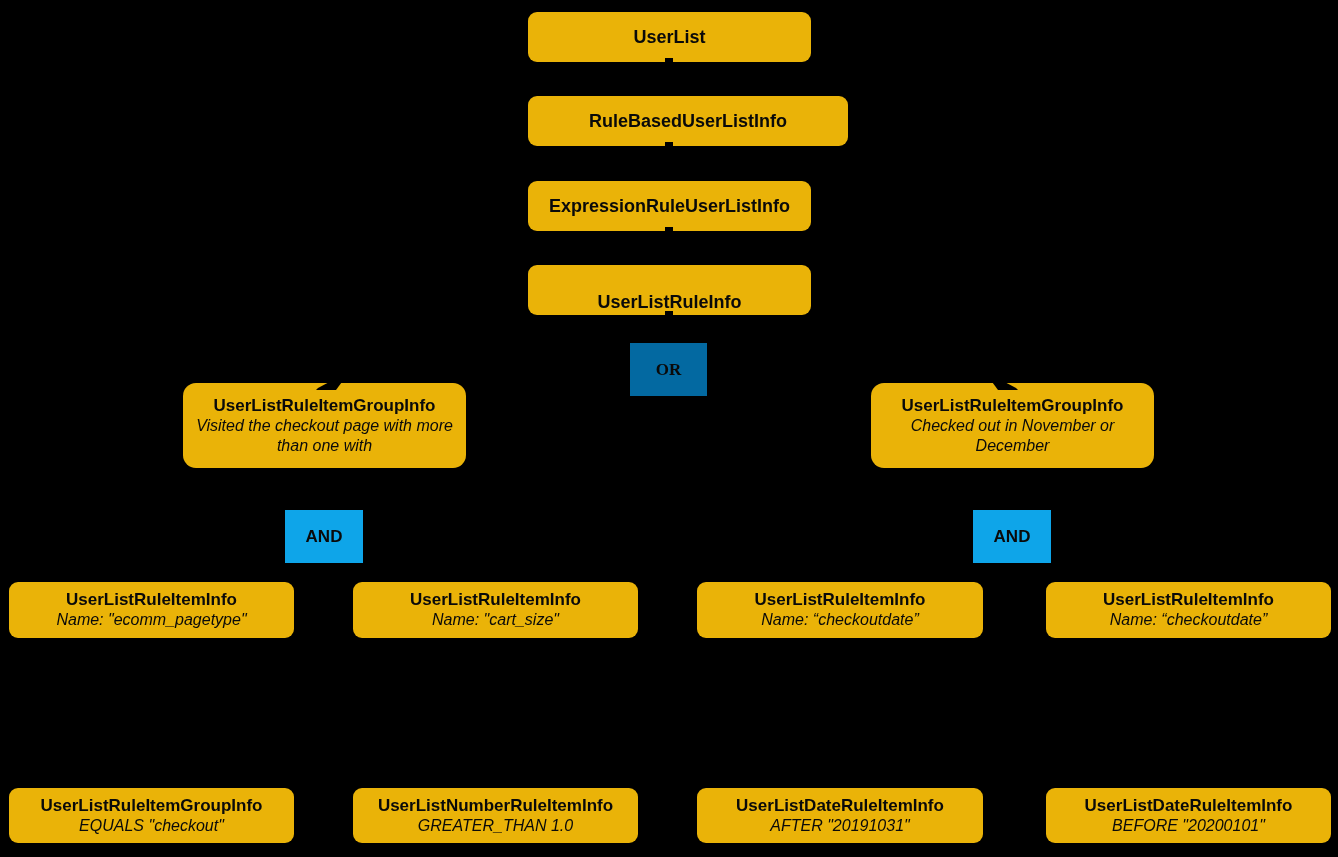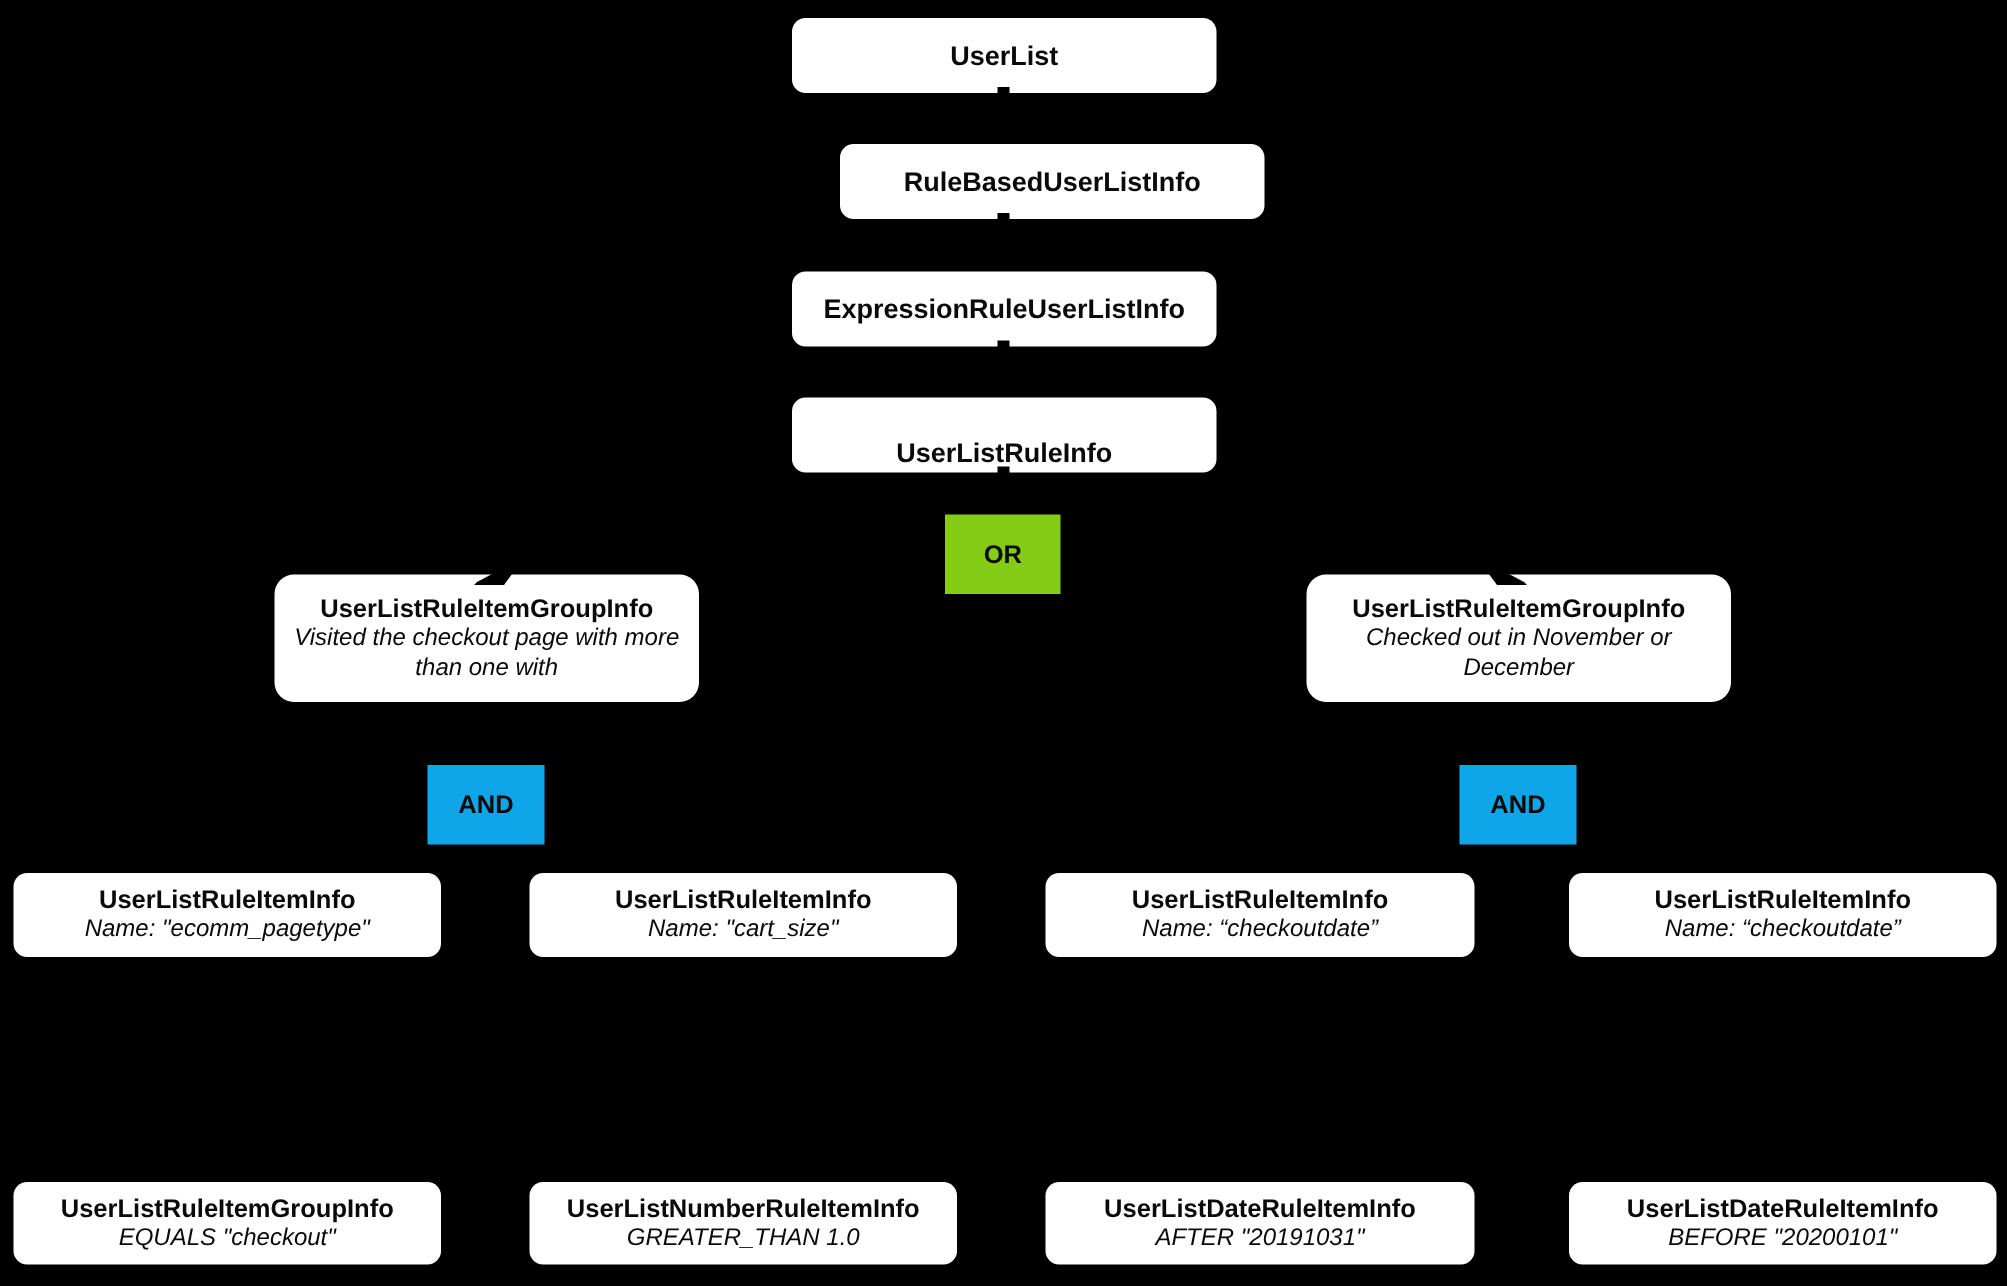--- a/index.html
+++ b/index.html
@@ -6,21 +6,21 @@
   body {
     width: 1338px; height: 857px;
     background: #000000;
     font-family: "Liberation Sans", sans-serif;
     overflow: hidden;
   }
   .canvas { position: relative; width: 1338px; height: 857px; }
 
   .node {
     position: absolute;
-    background: #ffffff;
+    background: #eab308;
     color: #0a0a0a;
     display: flex;
     flex-direction: column;
     align-items: center;
     justify-content: center;
     text-align: center;
     box-sizing: border-box;
     padding: 2px 10px;
   }
   .chain  { border-radius: 9px;  font-size: 18px; font-weight: bold; }
@@ -30,26 +30,26 @@
 
   .node .title  { font-weight: bold; font-size: 17px; line-height: 20px; }
   .node .detail { font-style: italic; font-size: 16px; line-height: 20px; }
 
   .op {
     position: absolute;
     display: flex; align-items: center; justify-content: center;
     font-weight: bold; font-size: 17px; color: #0a0a0a;
     border-radius: 0;
   }
-  .op-or  { background: #84cc16; }
+  .op-or  { background: #0369a1; font-family: Liberation Serif, serif; }
   .op-and { background: #0ea5e9; }
 
   
   .pos-chain-0 { left: 528px; top: 12px;  width: 283px; height: 50px; }
-  .pos-chain-1 { left: 528px; top: 96px;  width: 283px; height: 50px; margin-left: 32px; }
+  .pos-chain-1 { left: 528px; top: 96px;  width: 320px; height: 50px; }
   .pos-chain-2 { left: 528px; top: 181px; width: 283px; height: 50px; }
   .pos-chain-3 { left: 528px; top: 265px; width: 283px; height: 50px; justify-content: flex-end; }
 
   .pos-or    { left: 630px; top: 343px; width: 77px; height: 53px; }
   .pos-and-0 { left: 285px; top: 510px; width: 78px; height: 53px; }
   .pos-and-1 { left: 973px; top: 510px; width: 78px; height: 53px; }
 
   .pos-group-0 { left: 183px; top: 383px; width: 283px; height: 85px; }
   .pos-group-1 { left: 871px; top: 383px; width: 283px; height: 85px; }
 

